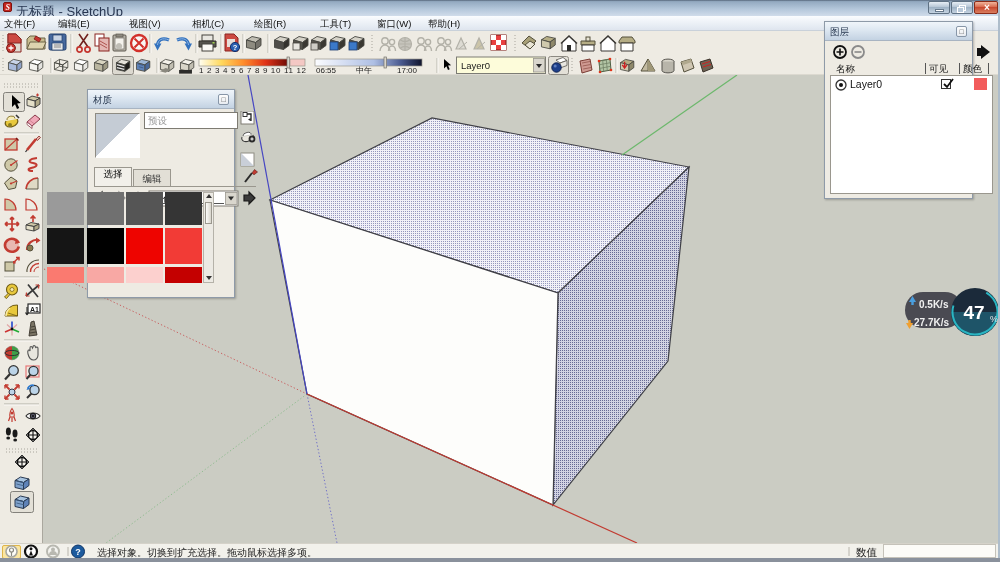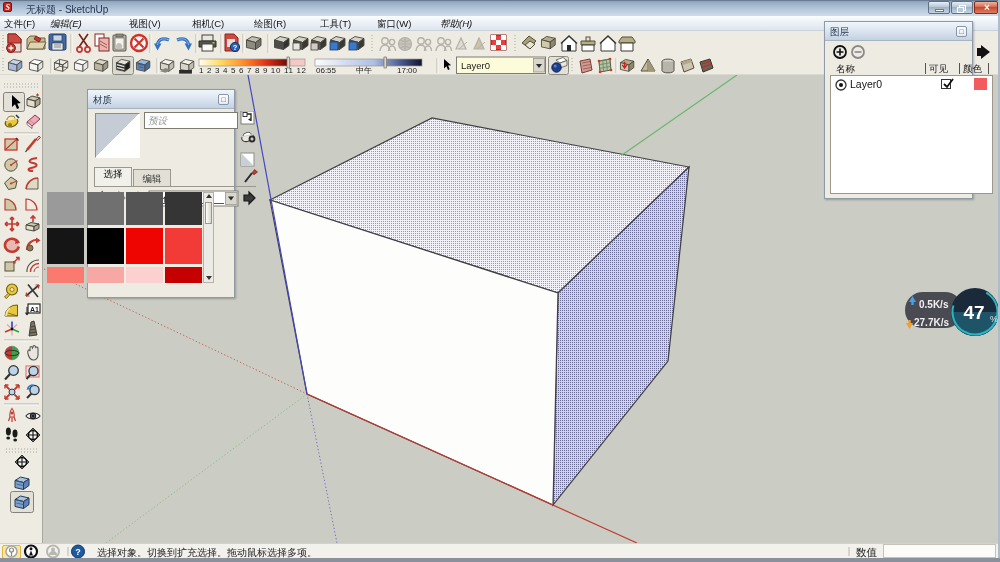--- a/index.html
+++ b/index.html
@@ -1,18 +1,18 @@
 <!DOCTYPE html>
 <html><head><meta charset="utf-8">
 <style>
 *{margin:0;padding:0;box-sizing:border-box;}
 body{width:1000px;height:562px;overflow:hidden;font-family:"Liberation Sans",sans-serif;position:relative;background:#eeebe3;}
 .abs{position:absolute;}
 #title{left:0;top:0;width:1000px;height:16px;background:linear-gradient(180deg,#55657a 0%,#93a9c0 10%,#b3c6da 55%,#d0dcea 100%);}
-#title .txt{left:26px;top:2.5px;font-size:10px;color:#263550;}
+#title .txt{left:16px;top:2.5px;font-size:13px;color:#263550;}
 #logo{left:3px;top:2px;width:9px;height:10px;background:#c4271f;border-radius:2px;border:1px solid #7e120e;}
 #logo:before{content:"S";position:absolute;left:1.5px;top:0px;font-size:8px;font-weight:bold;color:#fff;font-family:"Liberation Serif",serif;font-style:italic;}
 .winbtn{top:1px;height:13px;border:1px solid #5f7183;border-radius:2px;background:linear-gradient(180deg,#e7eef5,#b6c6d6 45%,#9fb3c6 50%,#c5d3e1);}
 #menubar{left:0;top:16px;width:1000px;height:15px;background:linear-gradient(180deg,#fafcfe,#e4eaf2 80%,#dfe5ee);border-bottom:1px solid #c9d1da;}
 .mi{top:1.5px;font-size:9.5px;color:#111;}
 #tb1{left:0;top:31px;width:1000px;height:25px;background:#eeebe3;}
 #tb2{left:0;top:56px;width:1000px;height:19px;background:#eeebe3;border-bottom:1px solid #dcd9d0;}
 #leftbar{left:0;top:75px;width:43px;height:468px;background:#eeebe3;border-right:1px solid #aaa79e;}
 #vp{left:43px;top:75px;width:955px;height:468px;background:#cbccc3;}
 .panel{border:1px solid #8e9aa8;box-shadow:1px 1px 2px rgba(0,0,0,.25);background:#eeebe3;}
@@ -33,27 +33,27 @@
 <div class="winbtn abs" style="left:951px;width:22px;">
       <div class="abs" style="left:7px;top:3px;width:7px;height:6px;border:1.5px solid #fff;background:#b9c9da;"></div>
       <div class="abs" style="left:5px;top:5px;width:7px;height:6px;border:1.5px solid #fff;background:#b9c9da;"></div>
     </div>
 <div class="winbtn abs" style="left:974px;width:24px;background:linear-gradient(180deg,#f0b49b,#d86a4e 45%,#c84a31 50%,#d97e5f);border-color:#8c2c18;">
       <div class="abs" style="left:7px;top:1px;width:10px;height:10px;color:#fff;font-weight:bold;font-size:10px;line-height:10px;text-align:center;">×</div>
     </div>
 </div>
 <div id="menubar" class="abs">
 <span class="mi abs cjk" style="left:4px;">文件(F)</span>
-<span class="mi abs cjk" style="left:50px;font-style:italic;">编辑(E)</span>
+<span class="mi abs cjk" style="left:58px;">编辑(E)</span>
 <span class="mi abs cjk" style="left:129px;">视图(V)</span>
 <span class="mi abs cjk" style="left:192px;">相机(C)</span>
 <span class="mi abs cjk" style="left:254px;">绘图(R)</span>
 <span class="mi abs cjk" style="left:320px;">工具(T)</span>
 <span class="mi abs cjk" style="left:377px;">窗口(W)</span>
-<span class="mi abs cjk" style="left:440px;font-style:italic;">帮助(H)</span>
+<span class="mi abs cjk" style="left:428px;">帮助(H)</span>
 </div>
 <div id="tb1" class="abs"></div>
 <div id="tb2" class="abs"></div>
 <svg class="abs" style="left:0;top:31px;" width="1000" height="25">
     <line x1="3" y1="4" x2="3" y2="22" stroke="#a8a59c" stroke-dasharray="1,2"></line>
     <g transform="translate(6,3)">
       <path d="M2 0 h8 l5 5 v13 h-13 z" fill="#e0dcd2" stroke="#8a2420"></path>
       <path d="M2 0 h8 l5 5 v4 h-13 z" fill="#cc4a42" stroke="#8a2420"></path>
       <circle cx="5" cy="14" r="4.4" fill="#c4362f" stroke="#7c1a16"></circle>
       <path d="M2.5 14 h5 M5 11.5 v5" stroke="#fff" stroke-width="1.3"></path>
@@ -587,21 +587,21 @@
     <circle cx="932" cy="237" r="22.5" fill="none" stroke="#2ab5c2" stroke-width="2" stroke-dasharray="100,42" transform="rotate(-60 932 237)"></circle>
     <text x="931" y="244" font-size="19" font-weight="bold" fill="#fff" text-anchor="middle" font-family="Liberation Sans">47</text>
     <text x="947" y="247" font-size="9" fill="#e8e8e8" font-family="Liberation Sans">%</text>
   </svg>
 <div class="panel abs" style="left:43px;top:89px;width:148px;height:209px;margin-left:44px;">
 <div class="ptitle abs">
       <span class="ptxt abs cjk">材质</span>
       <div class="pclose abs" style="right:5px;">□</div>
     </div>
 <div class="abs" style="left:7px;top:23px;width:45px;height:45px;border:1px solid #8e8b82;border-right-color:#fff;border-bottom-color:#fff;background:linear-gradient(to bottom right,#c5ccd5 49.5%,#ffffff 50%);"></div>
-<div class="abs" style="left:56px;top:22px;width:94px;height:17px;background:#fff;border:1px solid #7e7b72;font-size:9.5px;color:#999;padding:2px 4px 0 3px;font-style:italic;">预设</div>
+<div class="abs" style="left:56px;top:22px;width:94px;height:17px;background:#fff;border:1px solid #7e7b72;font-size:9.5px;color:#999;padding:2px 4px 0 3px;">预设</div>
 <svg class="abs" style="left:152px;top:21px;" width="17" height="70">
 <rect x="1" y="0" width="13" height="13" fill="#fdfdfd" stroke="#7e7b72"></rect>
       <path d="M4 3 h7 v7" fill="none" stroke="#222" stroke-width="1.3"></path>
       <path d="M11 10 l-3 -1.2 2.4-1.8 z" fill="#222"></path>
       <rect x="3" y="1.5" width="4" height="4" fill="#fff" stroke="#222" stroke-width="0.9"></rect>
 <g transform="translate(0,18)">
         <path d="M2 8 a6 4 -20 1 0 11 -2" fill="#e8e6de" stroke="#3a3a3a" stroke-width="1.1"></path>
         <path d="M3 7 a4 2.6 -20 0 1 8 -1.5" fill="#fff" stroke="#3a3a3a" stroke-width="0.8"></path>
         <circle cx="12" cy="10" r="3.4" fill="#2a2a2a"></circle>
         <path d="M10.4 10 h3.2 M12 8.4 v3.2" stroke="#fff" stroke-width="1"></path>

